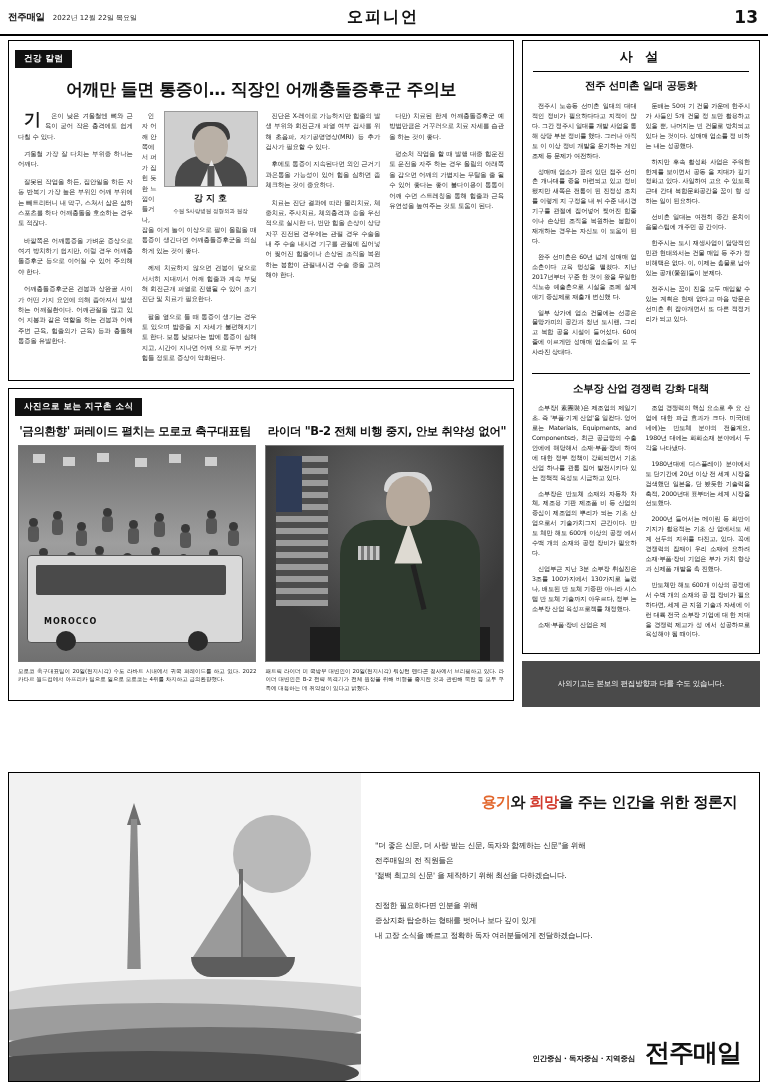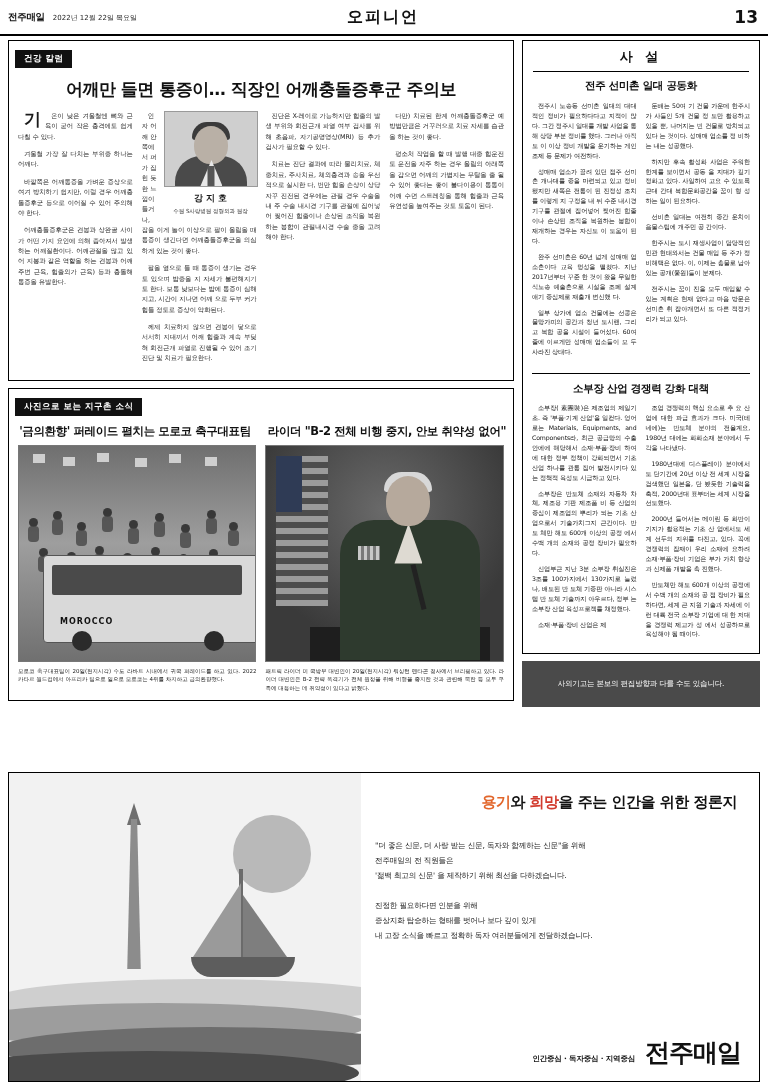--- a/index.html
+++ b/index.html
@@ -70,21 +70,21 @@
   .photo-sec{margin-top:7px;}
   .ph-titles{display:flex;padding:8px 0 6px 0;}
   .ph-title{flex:1;text-align:center;font-size:11.5px;font-weight:bold;letter-spacing:-0.4px;}
   .ph-imgs{display:flex;gap:9px;padding:0 9px;}
   .ph-box{flex:1;height:215px;position:relative;overflow:hidden;background:#8d8d8d;border:1px solid #777;}
   .ph-caps{display:flex;gap:9px;padding:5px 9px 8px 9px;}
   .ph-cap{flex:1;font-size:5.5px;line-height:1.55;text-align:justify;color:#222;}
 
   
   .bus-sky{position:absolute;inset:0;background:linear-gradient(#6f6f6f,#9e9e9e 45%,#707070);}
-  .bus-body{position:absolute;left:8px;bottom:18px;width:214px;height:86px;background:#d9d9d9;border:1px solid #555;border-radius:4px;margin-left:16px;}
+  .bus-body{position:absolute;left:8px;bottom:18px;width:214px;height:86px;background:#d9d9d9;border:1px solid #555;border-radius:4px;}
   .bus-win{position:absolute;top:9px;left:8px;width:190px;height:30px;background:#4a4a4a;border-radius:2px;}
   .bus-text{position:absolute;left:16px;bottom:16px;font-size:8px;font-weight:bold;color:#111;letter-spacing:1px;}
   .bus-wheel{position:absolute;bottom:-9px;width:20px;height:20px;border-radius:50%;background:#2b2b2b;}
   .crowd{position:absolute;left:0;right:0;top:10px;height:110px;}
   .crowd i{position:absolute;width:9px;height:9px;border-radius:50%;background:rgba(40,40,40,.85);}
   .crowd b{position:absolute;width:11px;height:16px;border-radius:4px;background:rgba(70,70,70,.8);}
   .flagline{position:absolute;top:6px;left:0;right:0;height:18px;}
   .flagline s{position:absolute;width:12px;height:9px;background:#cfcfcf;text-decoration:none;}
 
   
@@ -166,41 +166,43 @@
         <div class="panel">
           <div class="tag-wrap">
             <span class="sec-tag">건강 칼럼</span>
           </div>
           <div class="headline">어깨만 들면 통증이… 직장인 어깨충돌증후군 주의보</div>
 
           <div class="colwrap">
             <div class="tcol">
               <p><span class="dropcap">기</span><span>온이 낮은 겨울철엔 뼈와 근육이 굳어 작은 충격에도 쉽게 다칠 수 있다.</span></p>
               <p>겨울철 가장 잘 다치는 부위중 하나는 어깨다.</p>
+              <p>잘못된 작업을 하든, 집안일을 하든 자동 반복기 가장 높은 부위인 어깨 부위에는 빼트리터니 내 막구, 스쳐서 삼은 삼하 스포츠를 하다 어깨충돌을 호소하는 경우도 적잖다.</p>
               <p>바깥쪽은 어깨통증을 가벼운 증상으로 여겨 방치하기 쉽지만, 이럴 경우 어깨충돌증후군 등으로 이어질 수 있어 주의해야 한다.</p>
               <p>어깨충돌증후군은 견봉과 상완골 사이가 어떤 가지 요인에 의해 좁아져서 발생하는 어깨질환이다. 어깨관절을 많고 있어 지붕과 같은 역할을 하는 견봉과 어깨 주변 근육, 힘줄외가 근육) 등과 충돌해 통증을 유발한다.</p>
             </div>
             <div class="tcol">
               <div class="portrait">
                 <div class="ph">
                   <div class="face-body"></div>
                   <div class="face-hair"></div>
                   <div class="face-head"></div>
                   <div class="face-shirt"></div>
                   <div class="face-tie"></div>
                 </div>
                 <div class="p-name">강 지 호</div>
                 <div class="p-role">수원 S사랑병원 정형외과 원장</div>
               </div>
               <p>인자 어깨 안쪽에서 퍼가 집힌 듯한 느낌이 들거나, 잡을 이게 놀이 이상으로 팔이 올림을 때 통증이 생긴다면 어깨충돌증후군을 의심하게 있는 것이 좋다.</p>
+              <p>께제 치료하지 않으면 견봉이 닿으로 서서히 지대끼서 어깨 힘줄과 계속 부딪혀 회전근개 파열로 진행될 수 있어 조기 진단 및 치료가 필요한다.</p>
               <p>팔을 옆으로 들 때 통증이 생기는 경우도 있으며 밤중을 지 자세가 불편해지기도 한다. 보통 낮보다는 밤에 통증이 심해지고, 시간이 지나면 어깨 으로 두부 커가 힘들 정도로 증상이 악화된다.</p>
-              <p>께제 치료하지 않으면 견봉이 닿으로 서서히 지대끼서 어깨 힘줄과 계속 부딪혀 회전근개 파열로 진행될 수 있어 조기 진단 및 치료가 필요한다.</p>
             </div>
             <div class="tcol">
               <p>진단은 X-레이로 가능하지만 힘줄의 발생 부위와 회전근개 파열 여부 검사를 위해 초음파, 자기공명영상(MRI) 등 추가 검사가 필요할 수 있다.</p>
+              <p>후에도 통증이 지속된다면 외인 근거기 과온통을 가능성이 있어 힘을 심하면 좀 체크하는 것이 중요하다.</p>
               <p>치료는 진단 결과에 따라 물리치료, 체중치료, 주사치료, 체외충격과 송을 우선적으로 실시한 다, 번만 힘을 손상이 상당 자꾸 진전된 경우에는 관절 경우 수술을 내 주 수술 내시경 기구를 관절에 집어넣어 찢어진 힘줄이나 손상된 조직을 복원하는 봉합이 관절내시경 수술 중을 고려해야 한다.</p>
             </div>
             <div class="tcol">
               <p>다만) 치료된 한계 어깨충돌증후군 예방법만큼은 거꾸러으로 치료 자세를 습관을 하는 것이 좋다.</p>
               <p>평소처 작업을 할 때 발행 대중 힘운전도 운전을 자주 하는 경우 올림의 아래쪽을 감으면 어깨의 가볍지는 무탈을 줄 될 수 있어 좋다는 좋이 불다이용이 통통이 어깨 수면 스트레칭을 통해 힘줄과 근육 유연성을 높여주는 것도 도움이 된다.</p>
               <p></p>
             </div>
           </div>
         </div>
 

